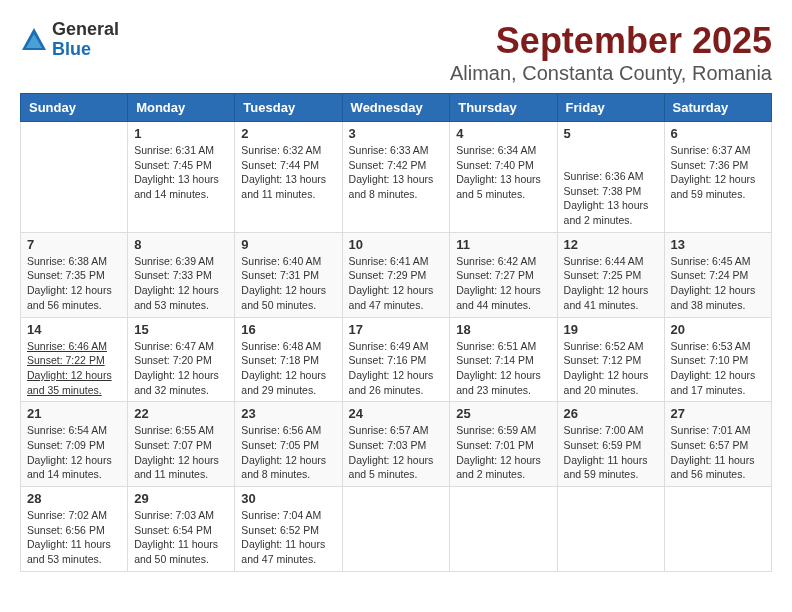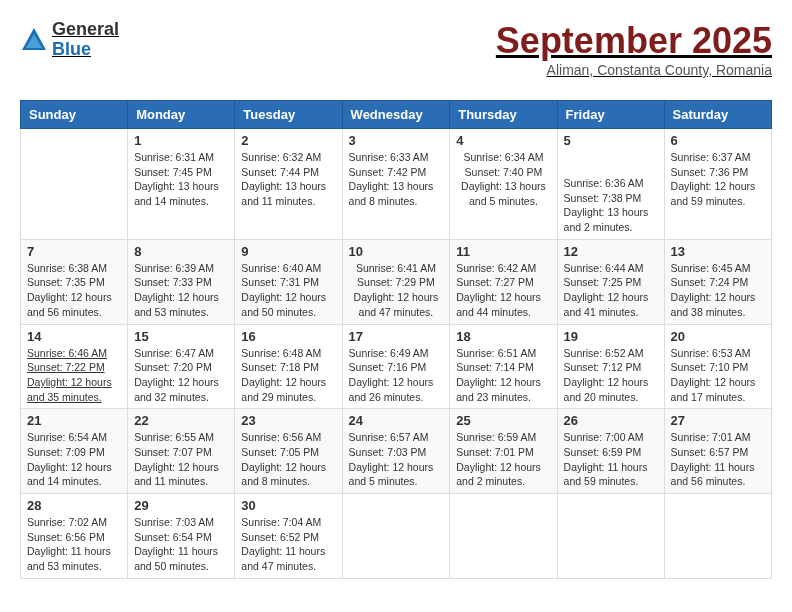--- a/index.html
+++ b/index.html
@@ -7,22 +7,21 @@
       font-family: Arial, sans-serif;
       background: #fff;
       width: 792px;
       min-height: 612px;
       padding: 20px;
     }
     .header {
       display: flex;
       justify-content: space-between;
       align-items: flex-start;
-      margin-bottom: 22px;
-      text-decoration: underline;
+      margin-bottom: 8px;
     }
     .logo {
       display: flex;
       align-items: center;
     }
     .logo-text {
       display: flex;
       flex-direction: column;
       line-height: 1.1;
     }
@@ -43,21 +42,21 @@
     }
     .title-area {
       text-align: right;
     }
     .month-title {
       font-size: 36px;
       font-weight: bold;
       color: #7f1d1d;
     }
     .location {
-      font-size: 14px;
+      font-size: 20px;
       color: #555;
     }
     .calendar {
       width: 100%;
       border-collapse: collapse;
       border: 1px solid #ccc;
       padding-left: 7px;
     }
     .calendar th {
       background-color: #2a6db5;
@@ -145,21 +144,21 @@
         </td>
         <td>
           <span class="day-number">3</span>
           <div class="day-info" style="white-space: pre-line;">Sunrise: 6:33 AM
 Sunset: 7:42 PM
 Daylight: 13 hours
 and 8 minutes.</div>
         </td>
         <td>
           <span class="day-number">4</span>
-          <div class="day-info" style="white-space: pre-line; text-align: center;">Sunrise: 6:34 AM
+          <div class="day-info" style="white-space: pre-line;">Sunrise: 6:34 AM
 Sunset: 7:40 PM
 Daylight: 13 hours
 and 5 minutes.</div>
         </td>
         <td>
           <span class="day-number">5</span>
           <div class="day-info" style="white-space: pre-line; margin-top: 28px;">Sunrise: 6:36 AM
 Sunset: 7:38 PM
 Daylight: 13 hours
 and 2 minutes.</div>
@@ -189,21 +188,21 @@
         </td>
         <td>
           <span class="day-number">9</span>
           <div class="day-info" style="white-space: pre-line;">Sunrise: 6:40 AM
 Sunset: 7:31 PM
 Daylight: 12 hours
 and 50 minutes.</div>
         </td>
         <td>
           <span class="day-number">10</span>
-          <div class="day-info" style="white-space: pre-line; text-align: center;">Sunrise: 6:41 AM
+          <div class="day-info" style="white-space: pre-line;">Sunrise: 6:41 AM
 Sunset: 7:29 PM
 Daylight: 12 hours
 and 47 minutes.</div>
         </td>
         <td>
           <span class="day-number">11</span>
           <div class="day-info" style="white-space: pre-line;">Sunrise: 6:42 AM
 Sunset: 7:27 PM
 Daylight: 12 hours
 and 44 minutes.</div>

